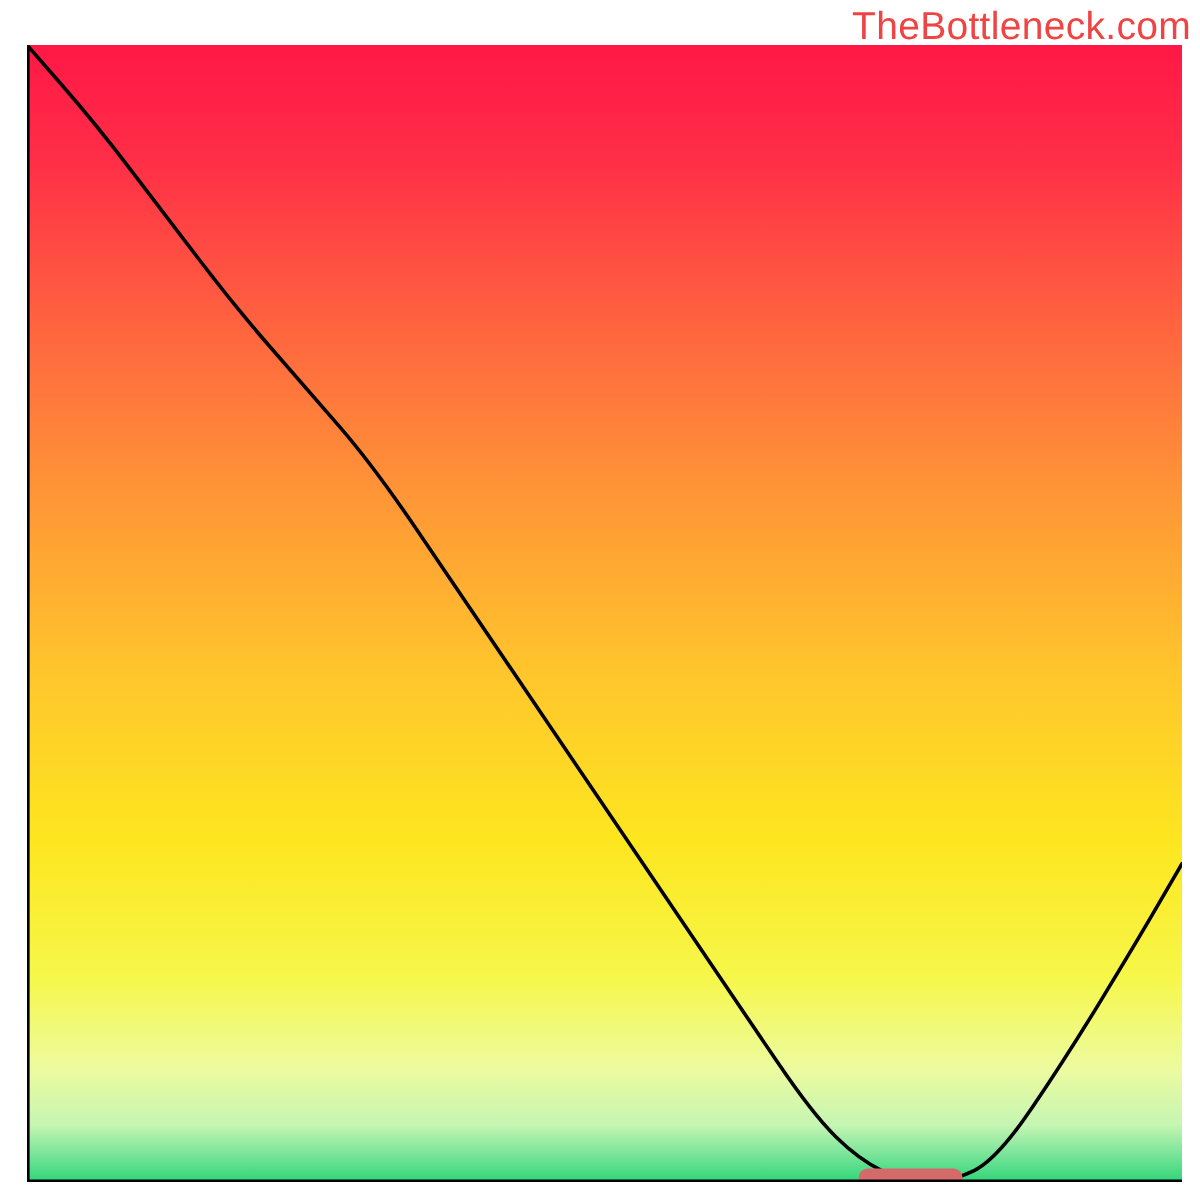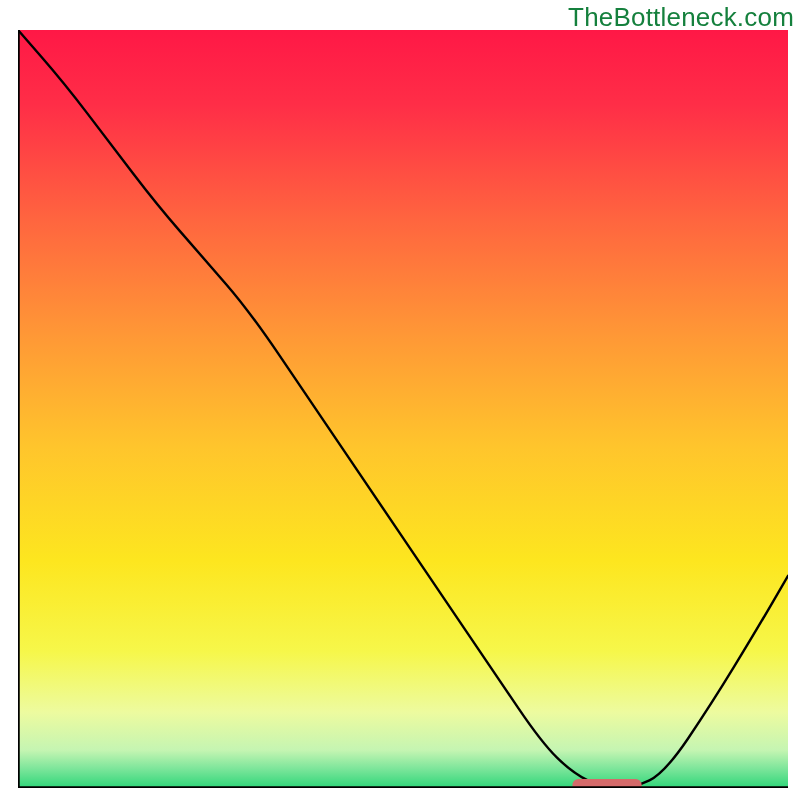--- a/index.html
+++ b/index.html
@@ -9,21 +9,21 @@
     width: 800px;
     height: 800px;
     background: #fff;
   }
   .watermark {
     position: absolute;
     top: 2px;
     right: 6px;
     font-family: Arial, Helvetica, sans-serif;
     font-size: 26px;
-    color: #15803d;
+    color: #ef4444;
     font-weight: 500;
     letter-spacing: 0.2px;
   }
   .plot {
     position: absolute;
     left: 18px;
     top: 30px;
     width: 770px;
     height: 758px;
   }

